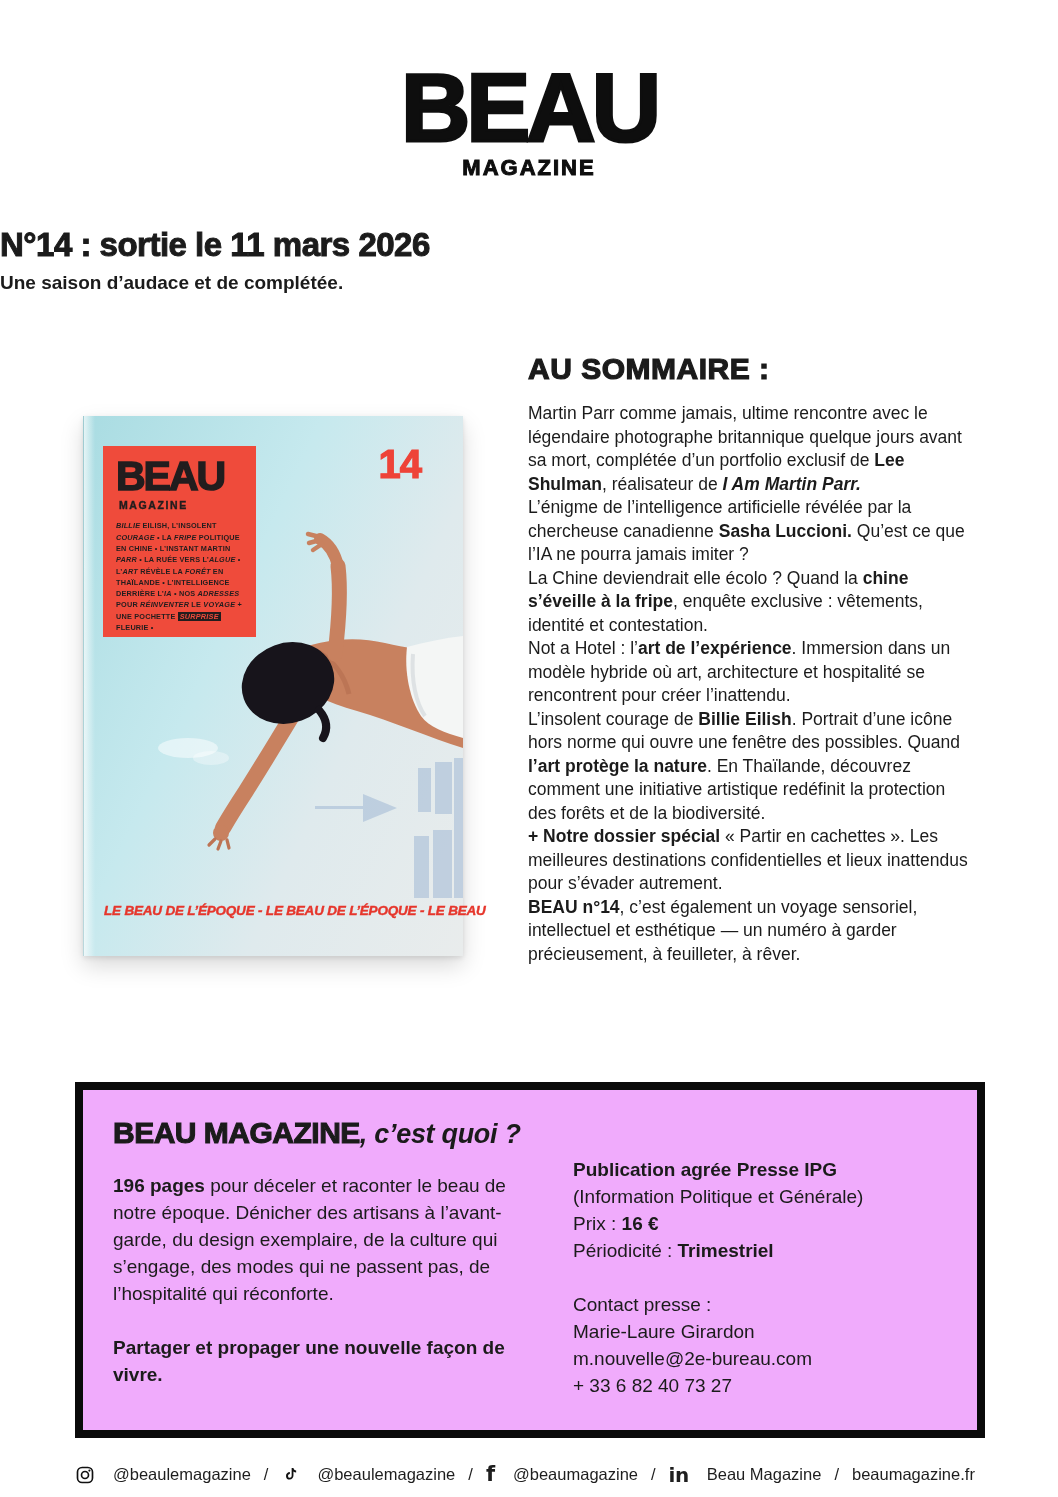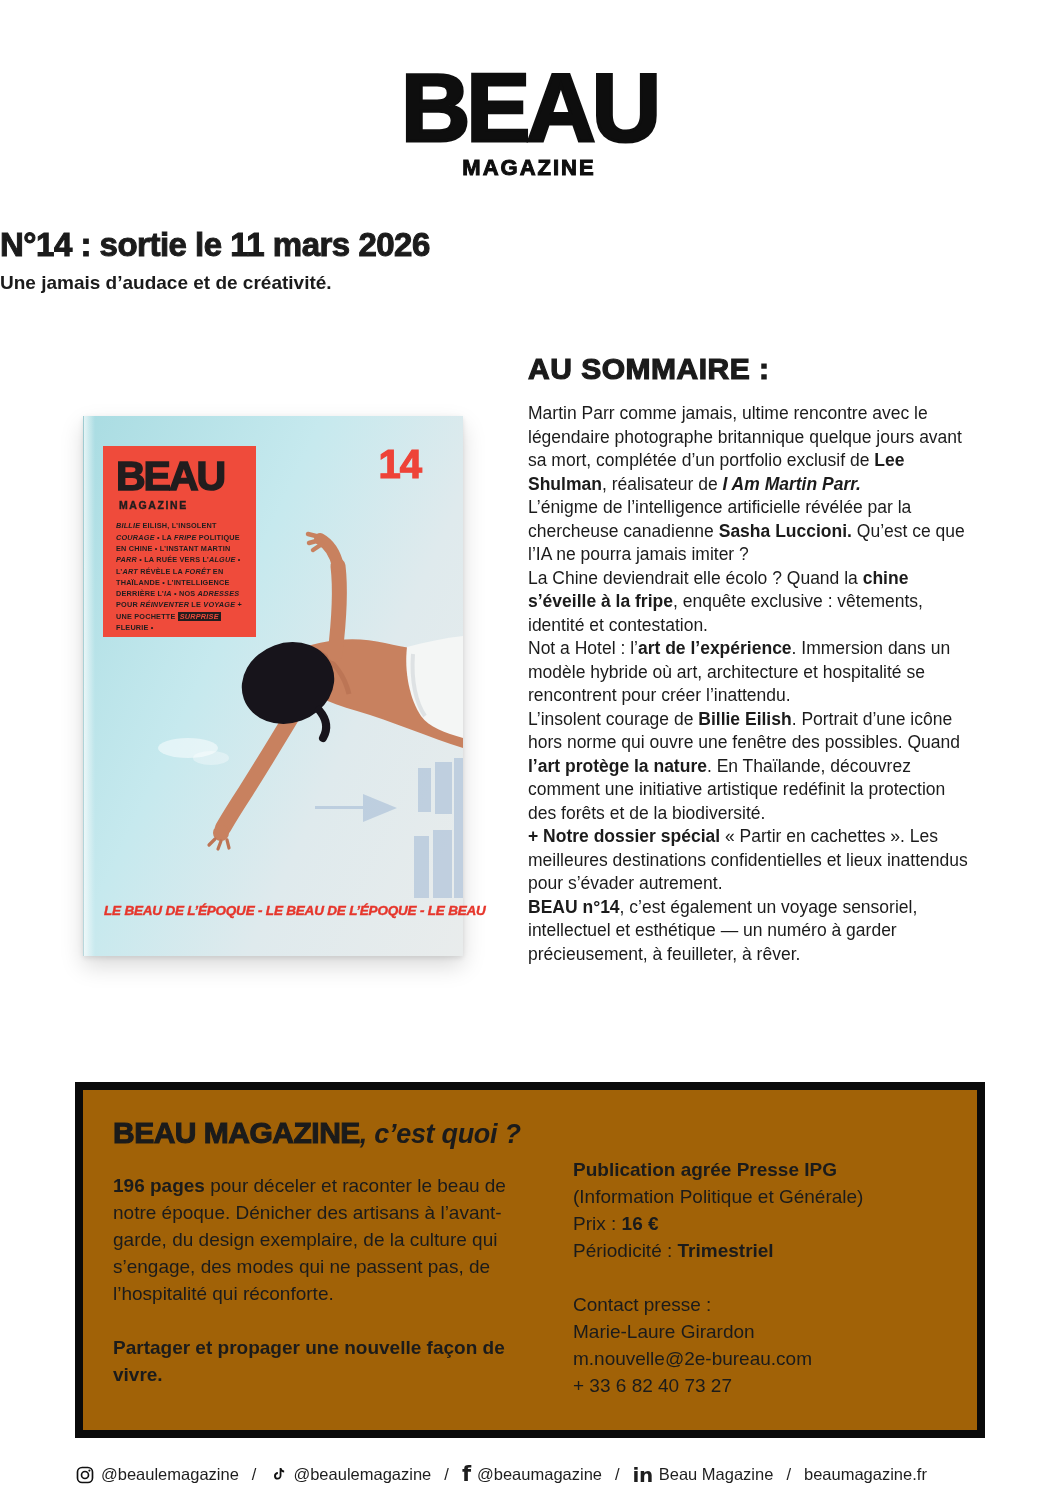--- a/index.html
+++ b/index.html
@@ -45,54 +45,54 @@
     font-size:13.5px;font-weight:800;font-style:italic;letter-spacing:-.2px;color:var(--banner-red);-webkit-text-stroke:.4px var(--banner-red)}
 
   
   .summary{position:absolute;left:528px;top:0;width:452px}
   .summary h2{font-size:30px;font-weight:900;letter-spacing:.5px;-webkit-text-stroke:1.2px var(--ink);margin-bottom:16px}
   .summary p{font-size:17.5px;line-height:23.5px;font-weight:400;width:448px}
   .summary .b{font-weight:700}
   .summary .i{font-style:italic}
 
   
-  .info-box{margin-left:75px;margin-top:62px;width:910px;border:8px solid #0A0A0A;background:#a16207;
+  .info-box{margin-left:75px;margin-top:62px;width:910px;border:8px solid #0A0A0A;background:#f0abfc;
     padding:26px 34px 30px 30px;display:flex}
   .box-left{width:432px}
   .box-left h3{margin-bottom:22px;white-space:nowrap}
   .box-left h3 .h-main{font-size:30px;font-weight:900;letter-spacing:-.5px;-webkit-text-stroke:1.1px var(--ink)}
   .box-left h3 .h-rest{font-size:27px;font-weight:700;font-style:italic;letter-spacing:-.3px}
   .box-left p{font-size:19px;line-height:27px;margin-bottom:27px;width:420px}
   .box-left p:last-child{margin-bottom:12px}
   .box-right{margin-left:40px;padding-top:40px;width:400px}
   .box-right p{font-size:19px;line-height:27px;margin-bottom:27px}
   .box-right p:last-child{margin-bottom:0}
   .info-box .b{font-weight:700}
 
   
   .footer{margin:26px 0 0 75px;display:flex;align-items:center;font-size:16.5px;color:#1E1E1E}
-  .footer .item{display:inline-flex;align-items:center;gap:6px}
+  .footer .item{display:inline-flex;align-items:center;gap:18px}
   .footer .sep{padding:0 13px;color:#1E1E1E}
   .footer svg{display:block}
   .glyph-f{font-weight:900;font-size:21px;line-height:1;font-family:"DejaVu Sans",sans-serif}
   .glyph-in{font-weight:900;font-size:20px;line-height:1;letter-spacing:-.5px;font-family:"DejaVu Sans",sans-serif}
 </style>
 </head>
 <body>
 
 <div class="page">
 
   <div class="logo-block">
     <div class="logo-title">BEAU</div>
     <div class="logo-sub">MAGAZINE</div>
   </div>
 
   <div class="release">
     <div class="release-title">N°14 : sortie le 11 mars 2026</div>
-    <div class="release-subtitle">Une jamais d’audace et de créativité.</div>
+    <div class="release-subtitle">Une saison d’audace et de complétée.</div>
   </div>
 
   <div class="main-row">
 
     <div class="cover">
       <svg class="cover-photo" viewBox="0 0 380 540" preserveAspectRatio="none" aria-hidden="true">
 
         <ellipse cx="105" cy="332" rx="30" ry="10" fill="#ffffff" opacity=".5"></ellipse>
         <ellipse cx="128" cy="342" rx="18" ry="7" fill="#ffffff" opacity=".35"></ellipse>
 

